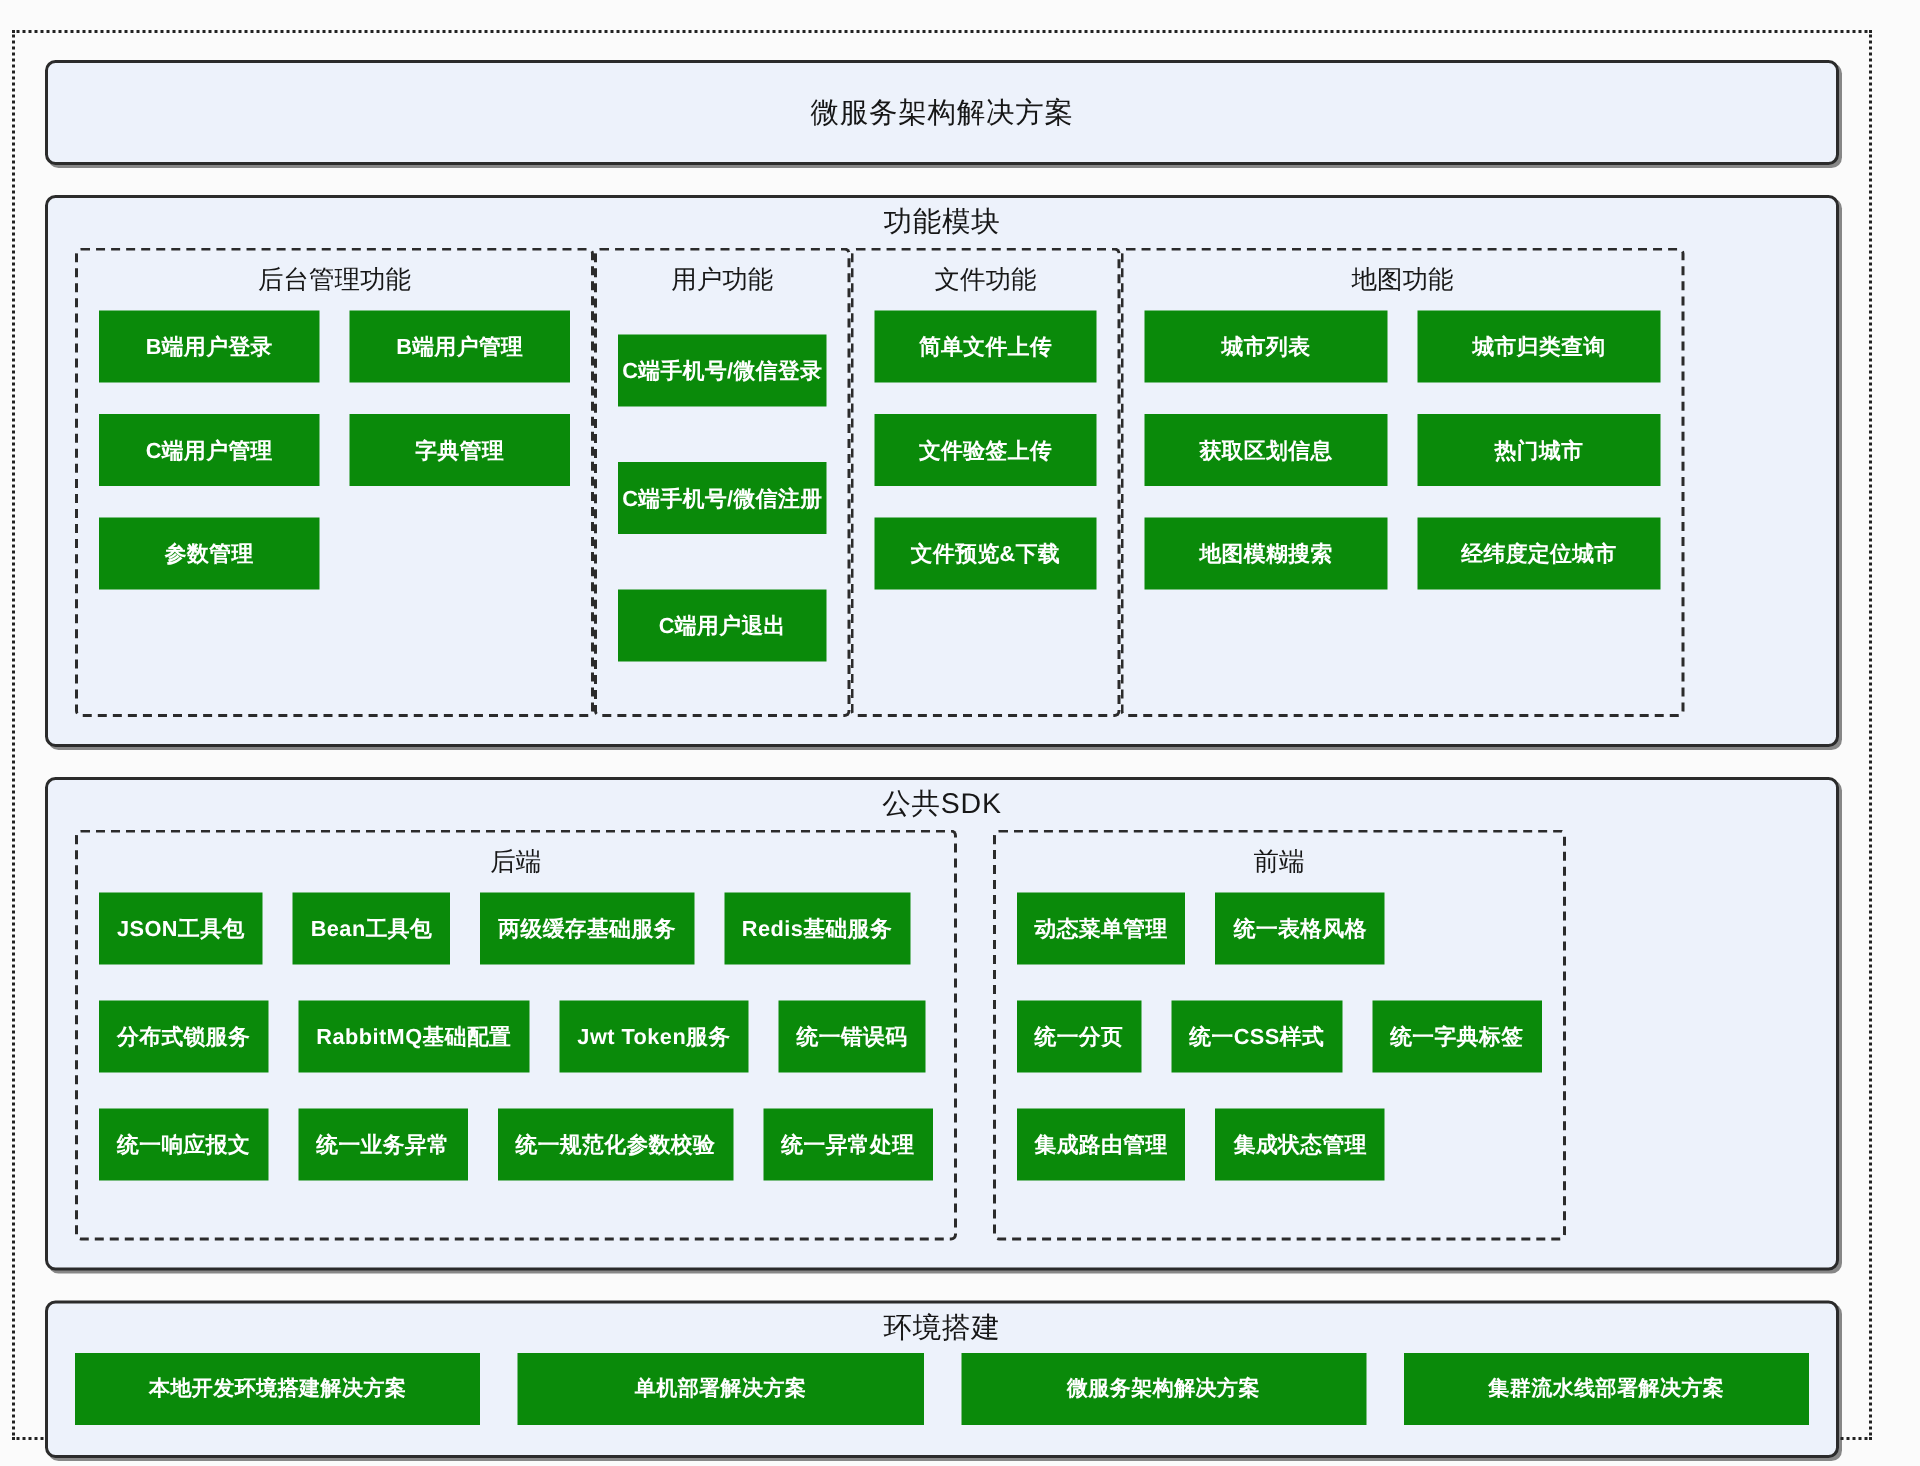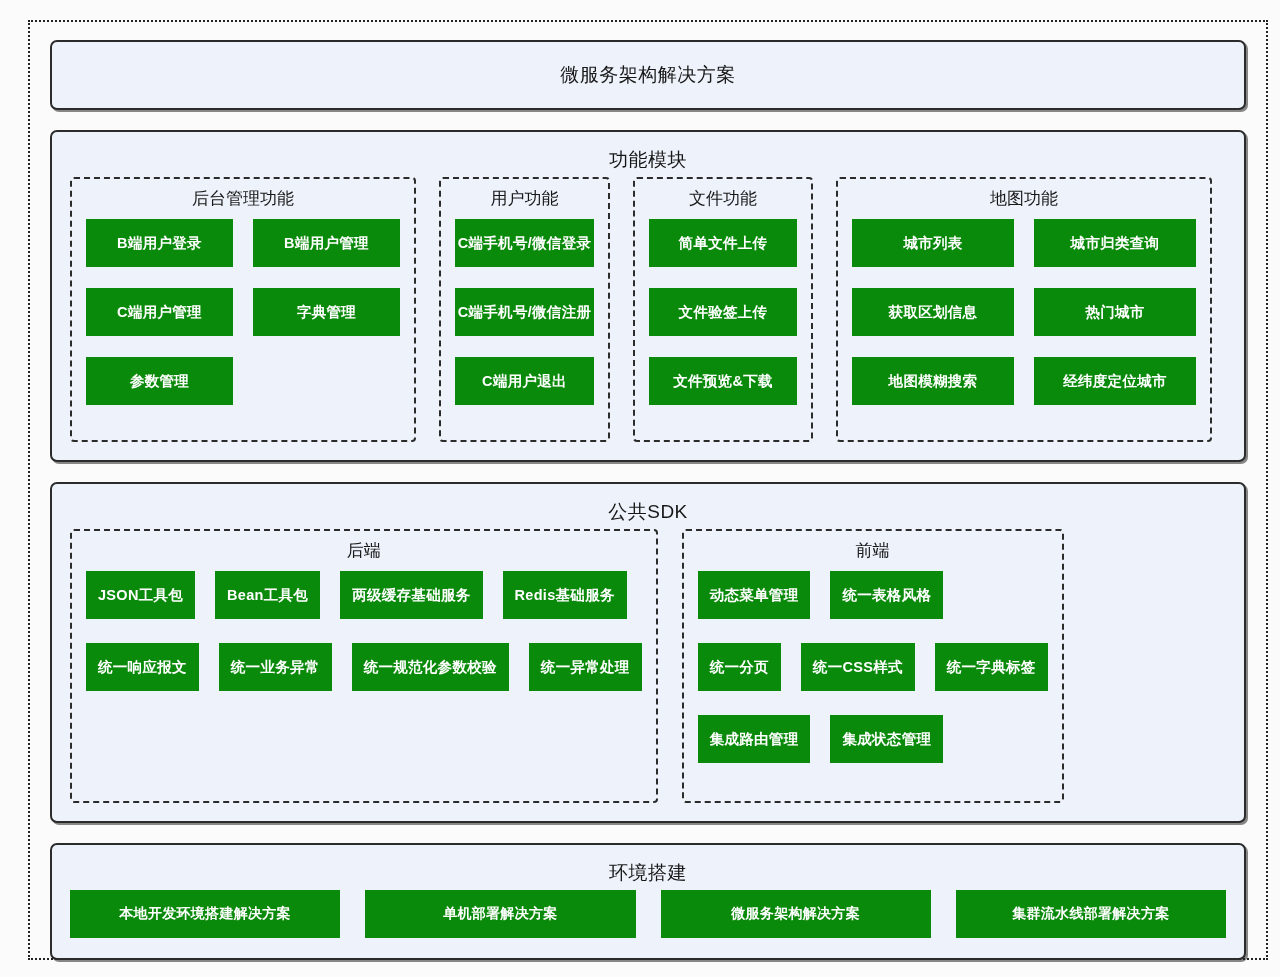--- a/index.html
+++ b/index.html
@@ -4,40 +4,40 @@
 <style>
   html,body{margin:0;padding:0;}
   body{
     width:1280px;height:977px;
     background:#fbfbfb;
     font-family:"Liberation Sans","DejaVu Sans",sans-serif;
     color:#1b1b1b;
     overflow:hidden;
   }
   #root{
-    position:absolute;left:28px;top:20px;
+    position:absolute;left:8px;top:20px;
     width:1240px;height:940px;
     border:2px dotted #222;
     box-sizing:border-box;
     padding:18px 20px 0 20px;
   }
   .panel{
     background:#edf2fb;
     border:2px solid #2b2b2b;
     border-radius:7px;
     box-shadow:2px 2px 0 rgba(40,40,40,.55);
     box-sizing:border-box;
     position:relative;
   }
   .panel-title{
     text-align:center;
     font-size:19px;
     letter-spacing:.5px;
     color:#171717;
-    padding-top:15px;
+    padding-top:3px;
     padding-bottom:4px;
   }
   
   #title-panel{height:70px;display:flex;align-items:center;justify-content:center;}
   #title-panel .panel-title{padding:0;font-size:19px;}
 
   
   .section{margin-top:20px;}
 
   
@@ -69,26 +69,25 @@
     display:flex;align-items:center;justify-content:center;
     box-sizing:border-box;
     padding:16px 12px;
     white-space:nowrap;
     letter-spacing:.3px;
   }
 
   
   #modules-inner{
     display:flex;
-    gap:23px;
     padding:0 18px 18px 18px;
   }
   #modules-inner > .group{flex:0 0 auto;}
   .g-admin .gbox{width:147px;}
-  .g-user .gbox{width:139px;}
+  .g-user .gbox{width:139px;margin-top:16px;}
   .g-file .gbox{width:148px;}
   .g-map  .gbox{width:162px;}
   .g-admin .boxrow, .g-map .boxrow{margin-bottom:21px;}
   .g-user .boxrow, .g-file .boxrow{margin-bottom:21px;}
 
   
   #sdk-inner{
     display:flex;
     gap:24px;
     padding:0 18px 18px 18px;
@@ -186,20 +185,26 @@
     <div class="panel-title">公共SDK</div>
     <div id="sdk-inner">
 
       <div class="group g-backend">
         <div class="group-title">后端</div>
         <div class="boxrow">
           <div class="gbox">JSON工具包</div>
           <div class="gbox">Bean工具包</div>
           <div class="gbox">两级缓存基础服务</div>
           <div class="gbox">Redis基础服务</div>
+        </div>
+        <div class="boxrow">
+          <div class="gbox">分布式锁服务</div>
+          <div class="gbox">RabbitMQ基础配置</div>
+          <div class="gbox">Jwt Token服务</div>
+          <div class="gbox">统一错误码</div>
         </div>
         <div class="boxrow">
           <div class="gbox">统一响应报文</div>
           <div class="gbox">统一业务异常</div>
           <div class="gbox">统一规范化参数校验</div>
           <div class="gbox">统一异常处理</div>
         </div>
       </div>
 
       <div class="group g-frontend">

